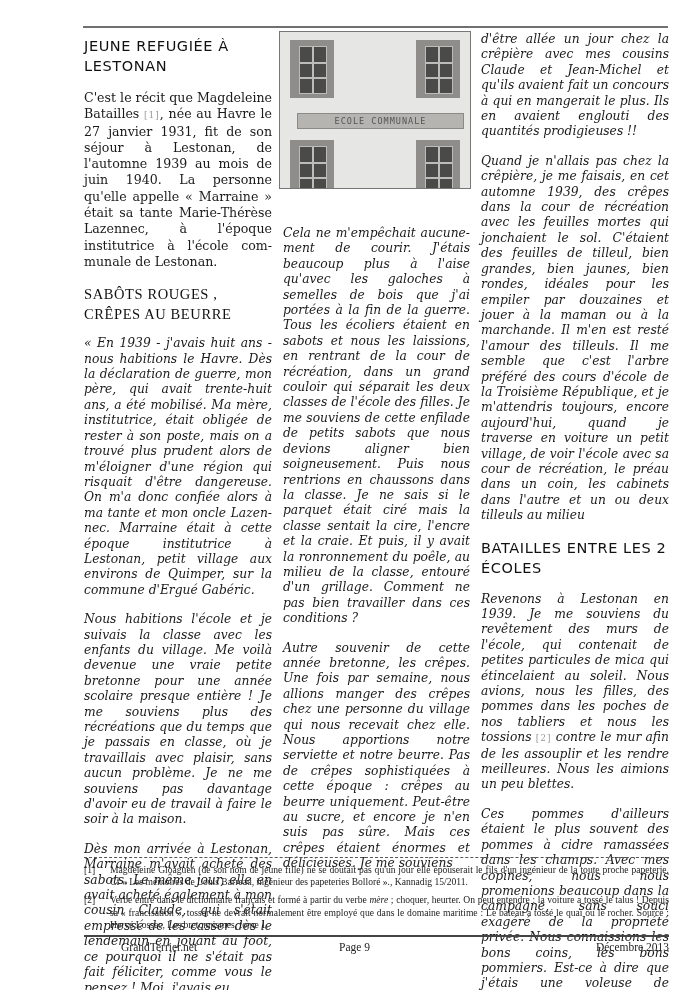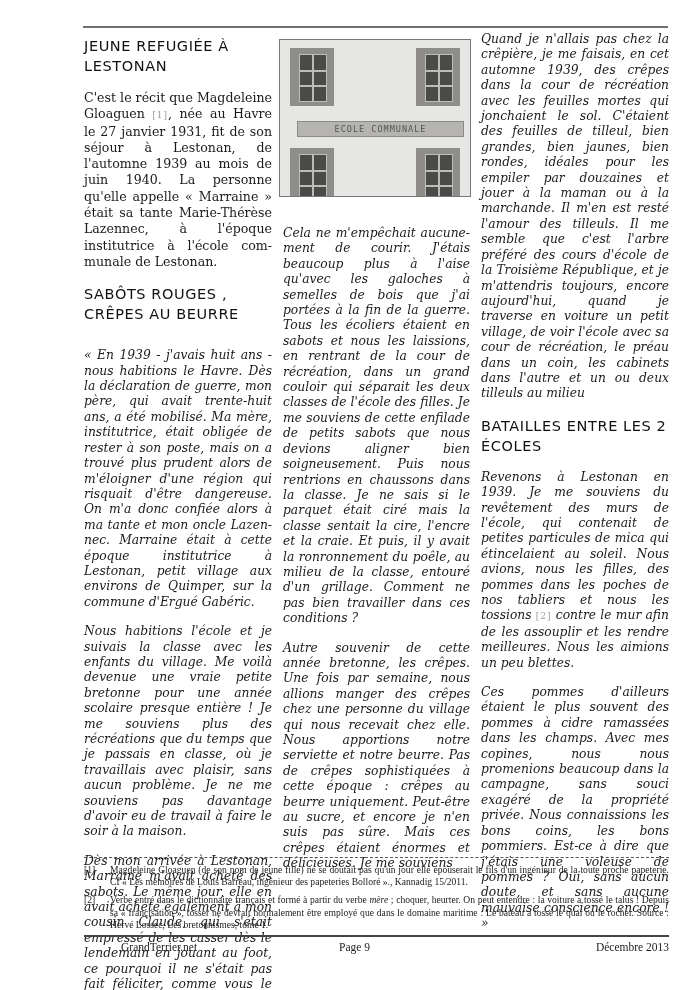--- a/index.html
+++ b/index.html
@@ -6,25 +6,25 @@
   body { width:700px; height:990px; position:relative; overflow:hidden; font-family:"DejaVu Serif", serif; color:#1a1a1a; }
   .top-rule { position:absolute; left:83px; top:26px; width:585px; height:2px; background:#707070; }
   .col { position:absolute; font-size:12.3px; line-height:15.4px; text-align:justify; hyphens:manual; }
   .col p { margin:0 0 14px 0; }
   .italic { font-style:italic; }
   .c1 { left:84px; top:34px; width:188px; }
   .c2 { left:283px; top:226px; width:187px; }
   .c3 { left:481px; top:32px; width:188px; }
   .heading { font-family:"DejaVu Sans", sans-serif; font-weight:normal; font-size:14.5px; letter-spacing:0.6px; text-align:left; line-height:20px; margin:0 0 14px 0; color:#111; text-transform:uppercase; }
   .heading.h1 { margin-top:2px; }
-  .heading.h2 { margin-top:4px; margin-bottom:24px; }
+  .heading.h2 { margin-top:4px; margin-bottom:12px;font-family:Liberation Serif, serif; }
   .heading.h3 { margin-top:8px; }
   .intro { font-style:normal; font-size:12.6px; line-height:16.3px; }
   .fnref { color:#999; font-size:9px; font-style:normal; letter-spacing:1px; }
-  .photo { position:absolute; left:279px; top:39px; width:190px; height:156px; background:#e6e6e4; border:1px solid #777; overflow:hidden; }
+  .photo { position:absolute; left:279px; top:31px; width:190px; height:156px; background:#e6e6e4; border:1px solid #777; overflow:hidden; }
   .photo .win { position:absolute; width:44px; height:58px; background:#8f8d89; }
   .photo .win .pane { position:absolute; left:9px; top:6px; width:26px; height:46px; background:#4a4a48; border:1px solid #bcbcb8; }
   .photo .win .pane:after { content:""; position:absolute; left:12px; top:0; width:2px; height:46px; background:#bcbcb8; }
   .photo .win .pane:before { content:""; position:absolute; left:0; top:15px; width:26px; height:2px; background:#bcbcb8; box-shadow:0 15px 0 #bcbcb8; }
   .photo .sign { position:absolute; left:17px; top:81px; width:165px; height:14px; background:#b5b4b0; border:1px solid #8b8a86; font-family:"DejaVu Sans Mono", monospace; font-size:8.5px; letter-spacing:1px; text-align:center; line-height:14px; color:#555; }
   .dash-rule { position:absolute; left:84px; top:857px; width:585px; height:0; border-top:1px dashed #555; }
   .footnotes { position:absolute; left:84px; top:864px; width:585px; font-family:"Liberation Serif", serif; font-size:9.6px; line-height:12.2px; color:#222; }
   .fn { display:flex; margin-bottom:6px; }
   .fn .num { width:26px; flex:none; }
   .fn .txt { flex:1; text-align:justify; }
@@ -34,21 +34,21 @@
   .footer .center { position:absolute; left:255px; }
   .footer .right { position:absolute; right:0; }
 </style>
 </head>
 <body>
 
 <div class="top-rule"></div>
 
 <div class="col c1">
   <h2 class="heading h1">Jeune refugiée à Lestonan</h2>
-  <p class="intro"><span>C'est le récit que Magdeleine Gloaguen </span><span class="fnref">[1]</span><span>, née au Havre le 27 janvier 1931, fit de son sé­jour à Lestonan, de l'automne 1939 au mois de juin 1940. La personne qu'elle appelle « Marraine » était sa tante Ma­rie-Thérèse Lazennec, à l'épo­que institutrice à l'école com­munale de Lestonan.</span></p>
+  <p class="intro"><span>C'est le récit que Magdeleine Batailles </span><span class="fnref">[1]</span><span>, née au Havre le 27 janvier 1931, fit de son sé­jour à Lestonan, de l'automne 1939 au mois de juin 1940. La personne qu'elle appelle « Marraine » était sa tante Ma­rie-Thérèse Lazennec, à l'épo­que institutrice à l'école com­munale de Lestonan.</span></p>
   <h2 class="heading h2">Sabôts rouges , crêpes au beurre</h2>
   <p class="italic">« En 1939 - j'avais huit ans - nous habitions le Havre. Dès la déclaration de guerre, mon père, qui avait trente-huit ans, a été mobilisé. Ma mère, institutrice, était obligée de rester à son pos­te, mais on a trouvé plus pru­dent alors de m'éloigner d'une région qui risquait d'être dange­reuse. On m'a donc confiée alors à ma tante et mon oncle Lazen­nec. Marraine était à cette épo­que institutrice à Lestonan, petit village aux environs de Quim­per, sur la commune d'Ergué Gabéric.</p>
   <p class="italic">Nous habitions l'école et je sui­vais la classe avec les enfants du village. Me voilà devenue une vraie petite bretonne pour une année scolaire presque en­tière ! Je me souviens plus des récréations que du temps que je passais en classe, où je travail­lais avec plaisir, sans aucun problème. Je ne me souviens pas davantage d'avoir eu de travail à faire le soir à la mai­son.</p>
   <p class="italic">Dès mon arrivée à Lestonan, Marraine m'avait acheté des sa­bots. Le même jour, elle en avait acheté également à mon cousin Claude, qui s'était empressé de les casser dès le lendemain en jouant au foot, ce pourquoi il ne s'était pas fait féliciter, comme vous le pensez ! Moi, j'avais eu</p>
 </div>
 
 <div class="photo" title="Façade de l'école communale de Lestonan">
   <div class="win" style="left:10px; top:8px;">
       <div class="pane"></div>
     </div>
@@ -63,20 +63,21 @@
       <div class="pane"></div>
     </div>
 </div>
 
 <div class="col c2">
   <p class="italic">Cela ne m'empêchait aucune­ment de courir. J'étais beaucoup plus à l'aise qu'avec les galo­ches à semelles de bois que j'ai portées à la fin de la guerre. Tous les écoliers étaient en sa­bots et nous les laissions, en rentrant de la cour de récréa­tion, dans un grand couloir qui séparait les deux classes de l'école des filles. Je me souviens de cette enfilade de petits sa­bots que nous devions aligner bien soigneusement. Puis nous rentrions en chaussons dans la classe. Je ne sais si le parquet était ciré mais la classe sentait la cire, l'encre et la craie. Et puis, il y avait la ronronnement du poêle, au milieu de la classe, entouré d'un grillage. Comment ne pas bien travailler dans ces conditions ?</p>
   <p class="italic">Autre souvenir de cette année bretonne, les crêpes. Une fois par semaine, nous allions man­ger des crêpes chez une person­ne du village qui nous recevait chez elle. Nous apportions notre serviette et notre beurre. Pas de crêpes sophistiquées à cette époque : crêpes au beurre uni­quement. Peut-être au sucre, et encore je n'en suis pas sûre. Mais ces crêpes étaient énormes et délicieuses. Je me souviens</p>
 </div>
 
 <div class="col c3">
+  <p class="italic">d'être allée un jour chez la crê­pière avec mes cousins Claude et Jean-Michel et qu'ils avaient fait un concours à qui en man­gerait le plus. Ils en avaient en­glouti des quantités prodigieu­ses !!</p>
   <p class="italic">Quand je n'allais pas chez la crêpière, je me faisais, en cet automne 1939, des crêpes dans la cour de récréation avec les feuilles mortes qui jonchaient le sol. C'étaient des feuilles de til­leul, bien grandes, bien jaunes, bien rondes, idéales pour les empiler par douzaines et jouer à la maman ou à la marchande. Il m'en est resté l'amour des til­leuls. Il me semble que c'est l'ar­bre préféré des cours d'école de la Troisième République, et je m'attendris toujours, encore au­jourd'hui, quand je traverse en voiture un petit village, de voir l'école avec sa cour de récréa­tion, le préau dans un coin, les cabinets dans l'autre et un ou deux tilleuls au milieu</p>
   <h2 class="heading h3">Batailles entre les 2 écoles</h2>
   <p class="italic"><span>Revenons à Lestonan en 1939. Je me souviens du revêtement des murs de l'école, qui conte­nait de petites particules de mi­ca qui étincelaient au soleil. Nous avions, nous les filles, des pommes dans les poches de nos tabliers et nous les tossions </span><span class="fnref">[2]</span><span> contre le mur afin de les assou­plir et les rendre meilleures. Nous les aimions un peu blettes.</span></p>
   <p class="italic">Ces pommes d'ailleurs étaient le plus souvent des pommes à ci­dre ramassées dans les champs. Avec mes copines, nous nous promenions beau­coup dans la campagne, sans souci exagéré de la propriété privée. Nous connaissions les bons coins, les bons pommiers. Est-ce à dire que j'étais une vo­leuse de pommes ? Oui, sans aucun doute, et sans aucune mauvaise conscience encore ! »</p>
 </div>
 
 <div class="dash-rule"></div>
 
 <div class="footnotes">
   <div class="fn">

